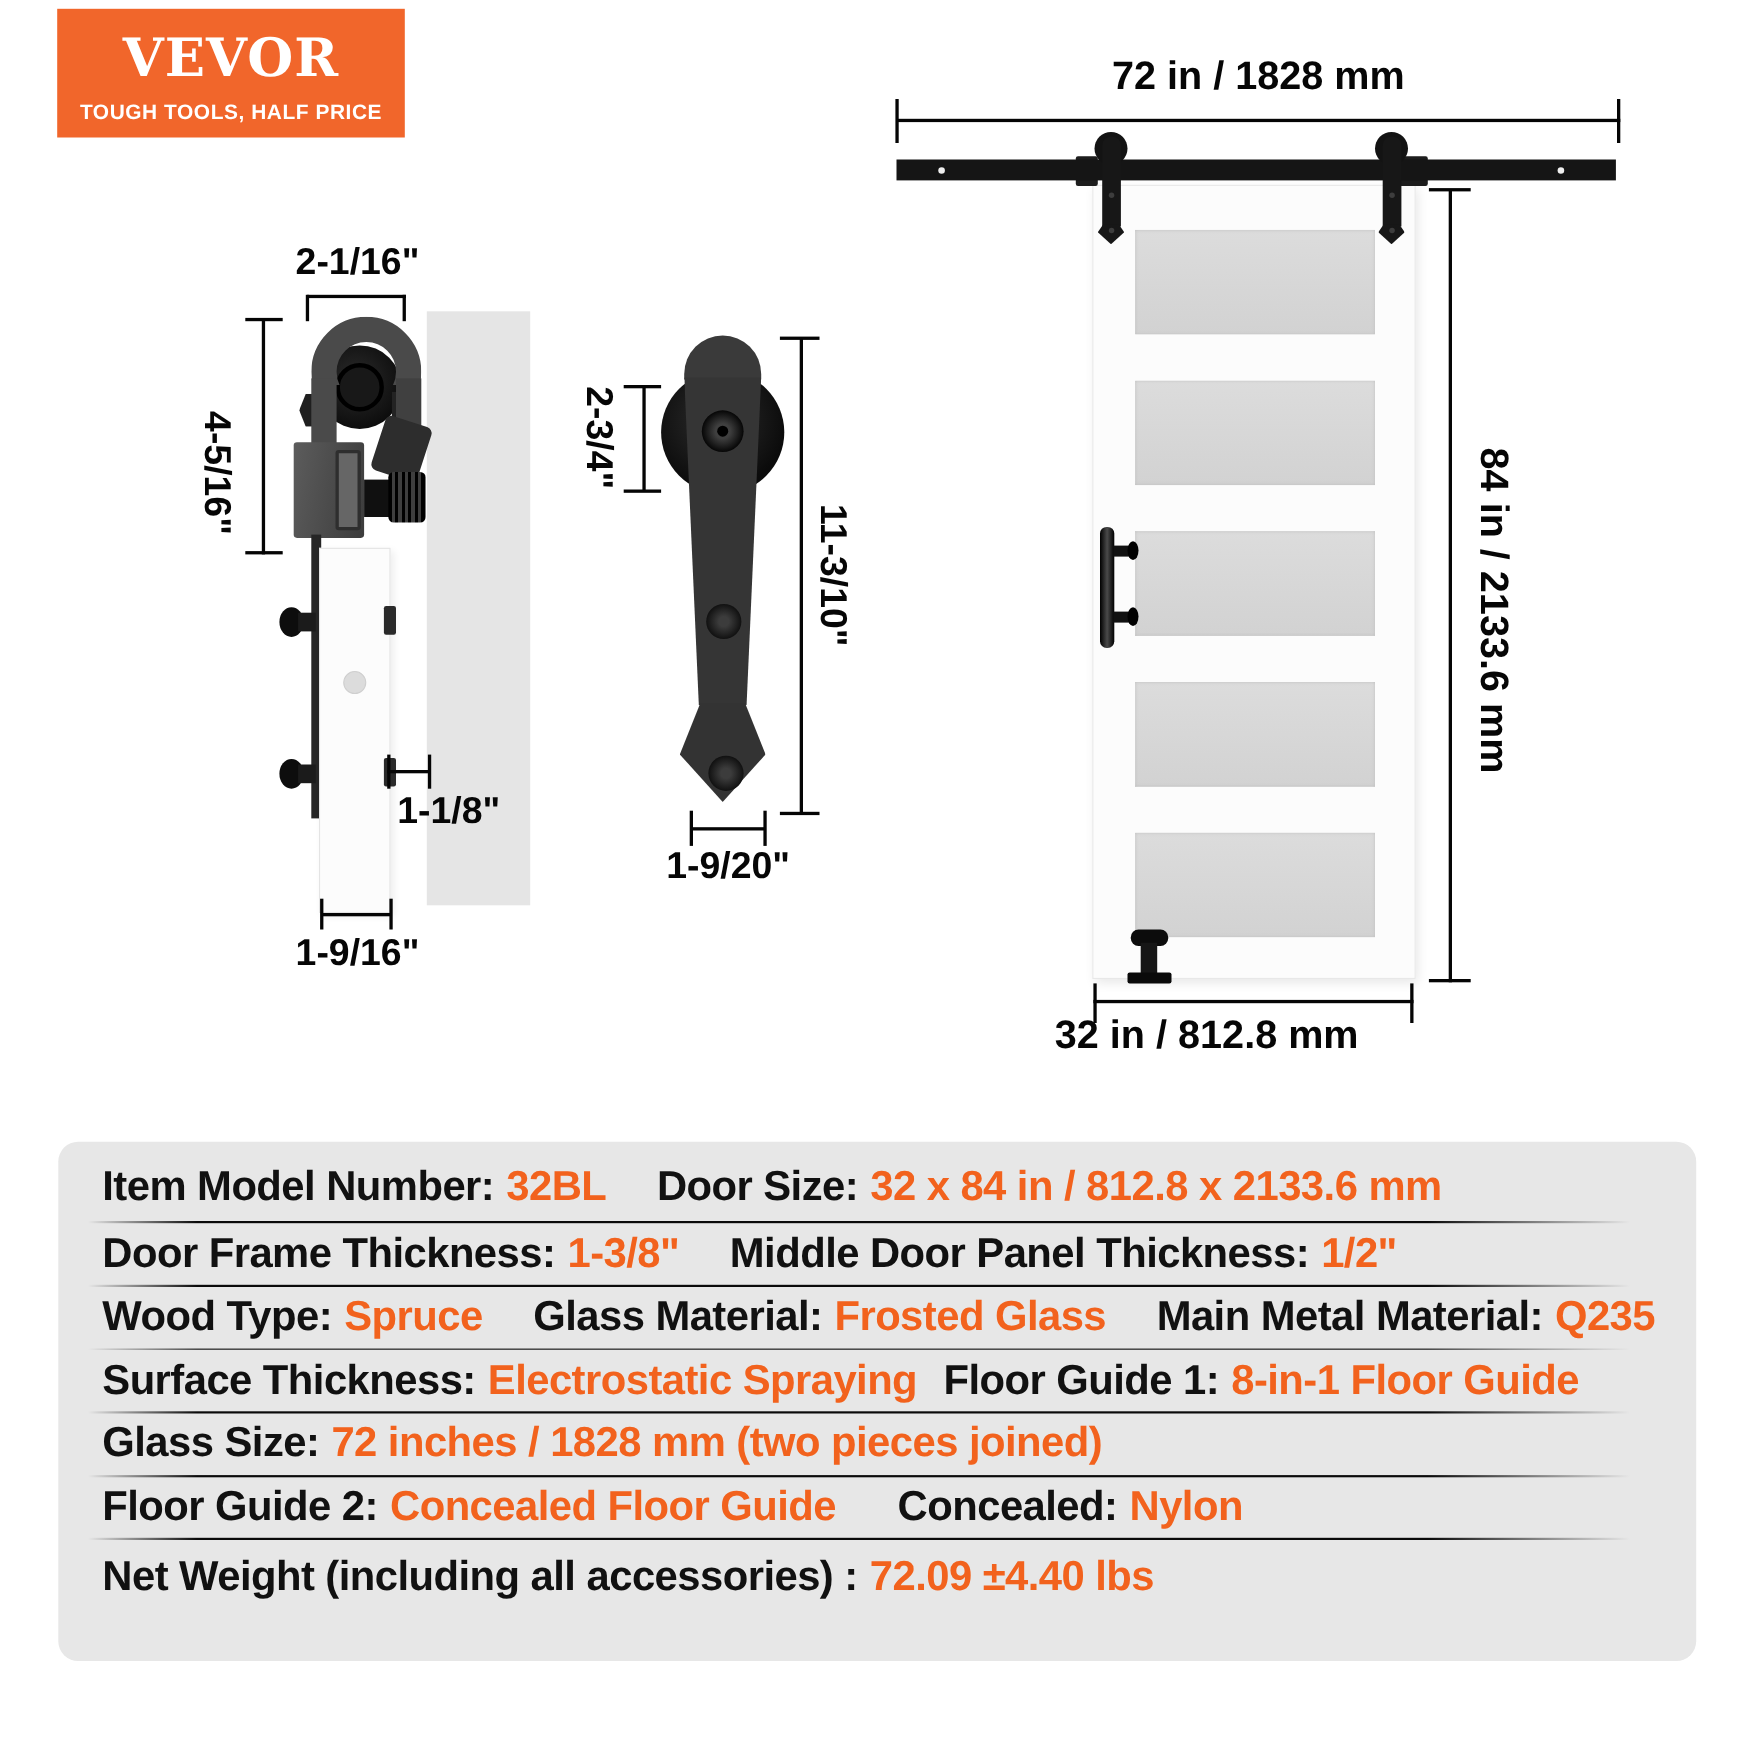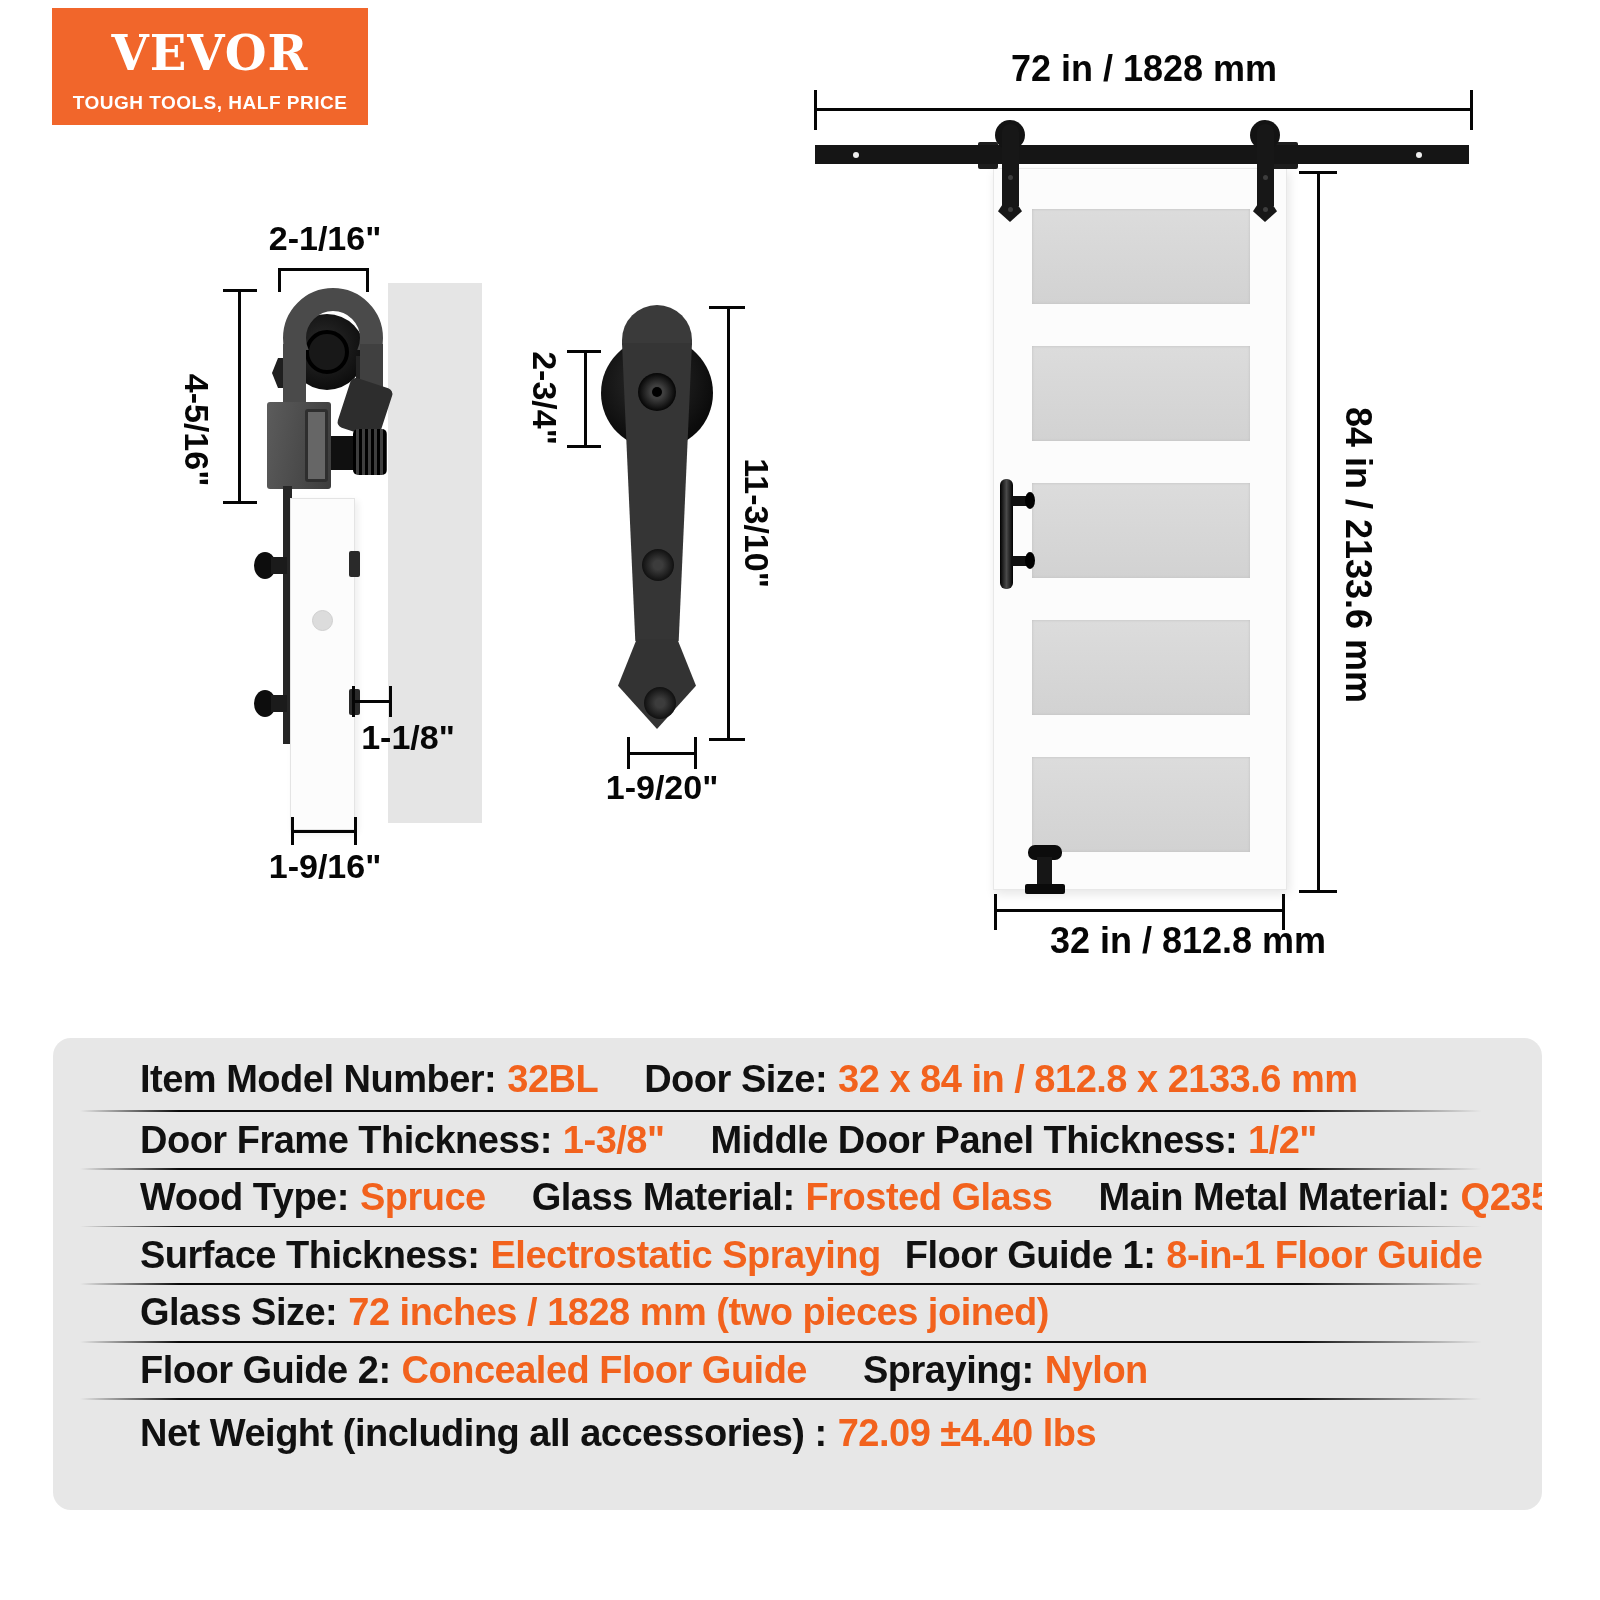--- a/index.html
+++ b/index.html
@@ -26,21 +26,21 @@
   
   .door{position:absolute;left:993px;top:168px;width:294px;height:722px;background:#fcfcfc;
         border:1px solid #e8e8e8;box-shadow:2px 4px 10px rgba(0,0,0,0.10);box-sizing:border-box;}
   .glass-panel{position:absolute;left:38px;width:218px;height:95px;
         background:linear-gradient(180deg,#dcdcdc,#d2d2d2);box-shadow:inset 0 0 3px #bdbdbd;}
   .gp1{top:40px;} .gp2{top:177px;} .gp3{top:314px;} .gp4{top:451px;} .gp5{top:588px;}
 
   
   .spec-table{position:absolute;left:53px;top:1038px;width:1489px;height:472px;background:#E7E7E7;
               border-radius:18px;display:flex;flex-direction:column;overflow:hidden;}
-  .spec-row{display:flex;align-items:center;padding-left:87px;white-space:nowrap;
+  .spec-row{display:flex;align-items:center;padding-left:40px;white-space:nowrap;
             font-size:38px;font-weight:bold;letter-spacing:-0.5px;color:#111111;}
   .row-first{height:75px;padding-top:10px;box-sizing:border-box;}
   .row-mid{height:58px;}
   .row-last{height:114px;align-items:flex-start;padding-top:12px;box-sizing:border-box;}
   .spec-divider{height:2px;margin:0 46px 0 27px;
      background:linear-gradient(90deg,rgba(0,0,0,0) 0%,#0a0a0a 7%,#0a0a0a 86%,rgba(0,0,0,0) 99%);}
   .pair{margin-right:46px;}
   .pair:last-child{margin-right:0;}
   .spec-label{color:#111111;}
   .spec-value{color:#F2621D;margin-left:11px;}
@@ -185,21 +185,21 @@
     <div class="abs" style="left:1025px;top:884px;width:40px;height:10px;border-radius:2px;background:#0a0a0a;"></div>
 
     <div class="dim-v" style="left:1317px;top:172px;height:721px;"></div>
     <div class="dim-h" style="left:1299px;top:171px;width:38px;"></div>
     <div class="dim-h" style="left:1299px;top:890px;width:38px;"></div>
     <div class="dim-text big rot" style="left:1158px;top:535px;width:400px;">84 in / 2133.6 mm</div>
 
     <div class="dim-v" style="left:994px;top:894px;height:36px;"></div>
     <div class="dim-v" style="left:1282px;top:894px;height:36px;"></div>
     <div class="dim-h" style="left:994px;top:909px;width:291px;"></div>
-    <div class="dim-text big" style="left:938px;top:921px;width:500px;">32 in / 812.8 mm</div>
+    <div class="dim-text big" style="left:847px;top:921px;width:500px;">32 in / 812.8 mm</div>
   </div>
 
   <div class="spec-table">
 
     <div class="spec-row row-first">
       <span class="pair"><span class="spec-label">Item Model Number:</span><span class="spec-value">32BL</span></span>
       <span class="pair"><span class="spec-label">Door Size:</span><span class="spec-value">32 x 84 in / 812.8 x 2133.6 mm</span></span>
     </div>
     <div class="spec-divider"></div>
 
@@ -222,21 +222,21 @@
     </div>
     <div class="spec-divider"></div>
 
     <div class="spec-row row-mid">
       <span class="pair"><span class="spec-label">Glass Size:</span><span class="spec-value">72 inches / 1828 mm (two pieces joined)</span></span>
     </div>
     <div class="spec-divider"></div>
 
     <div class="spec-row row-mid">
       <span class="pair" style="margin-right:56px;"><span class="spec-label">Floor Guide 2:</span><span class="spec-value">Concealed Floor Guide</span></span>
-      <span class="pair"><span class="spec-label">Spraying:</span><span class="spec-value">Nylon</span></span>
+      <span class="pair"><span class="spec-label">Concealed:</span><span class="spec-value">Nylon</span></span>
     </div>
     <div class="spec-divider"></div>
 
     <div class="spec-row row-last">
       <span class="pair"><span class="spec-label">Net Weight (including all accessories) :</span><span class="spec-value">72.09 ±4.40 lbs</span></span>
     </div>
 
   </div>
 </div>
 

